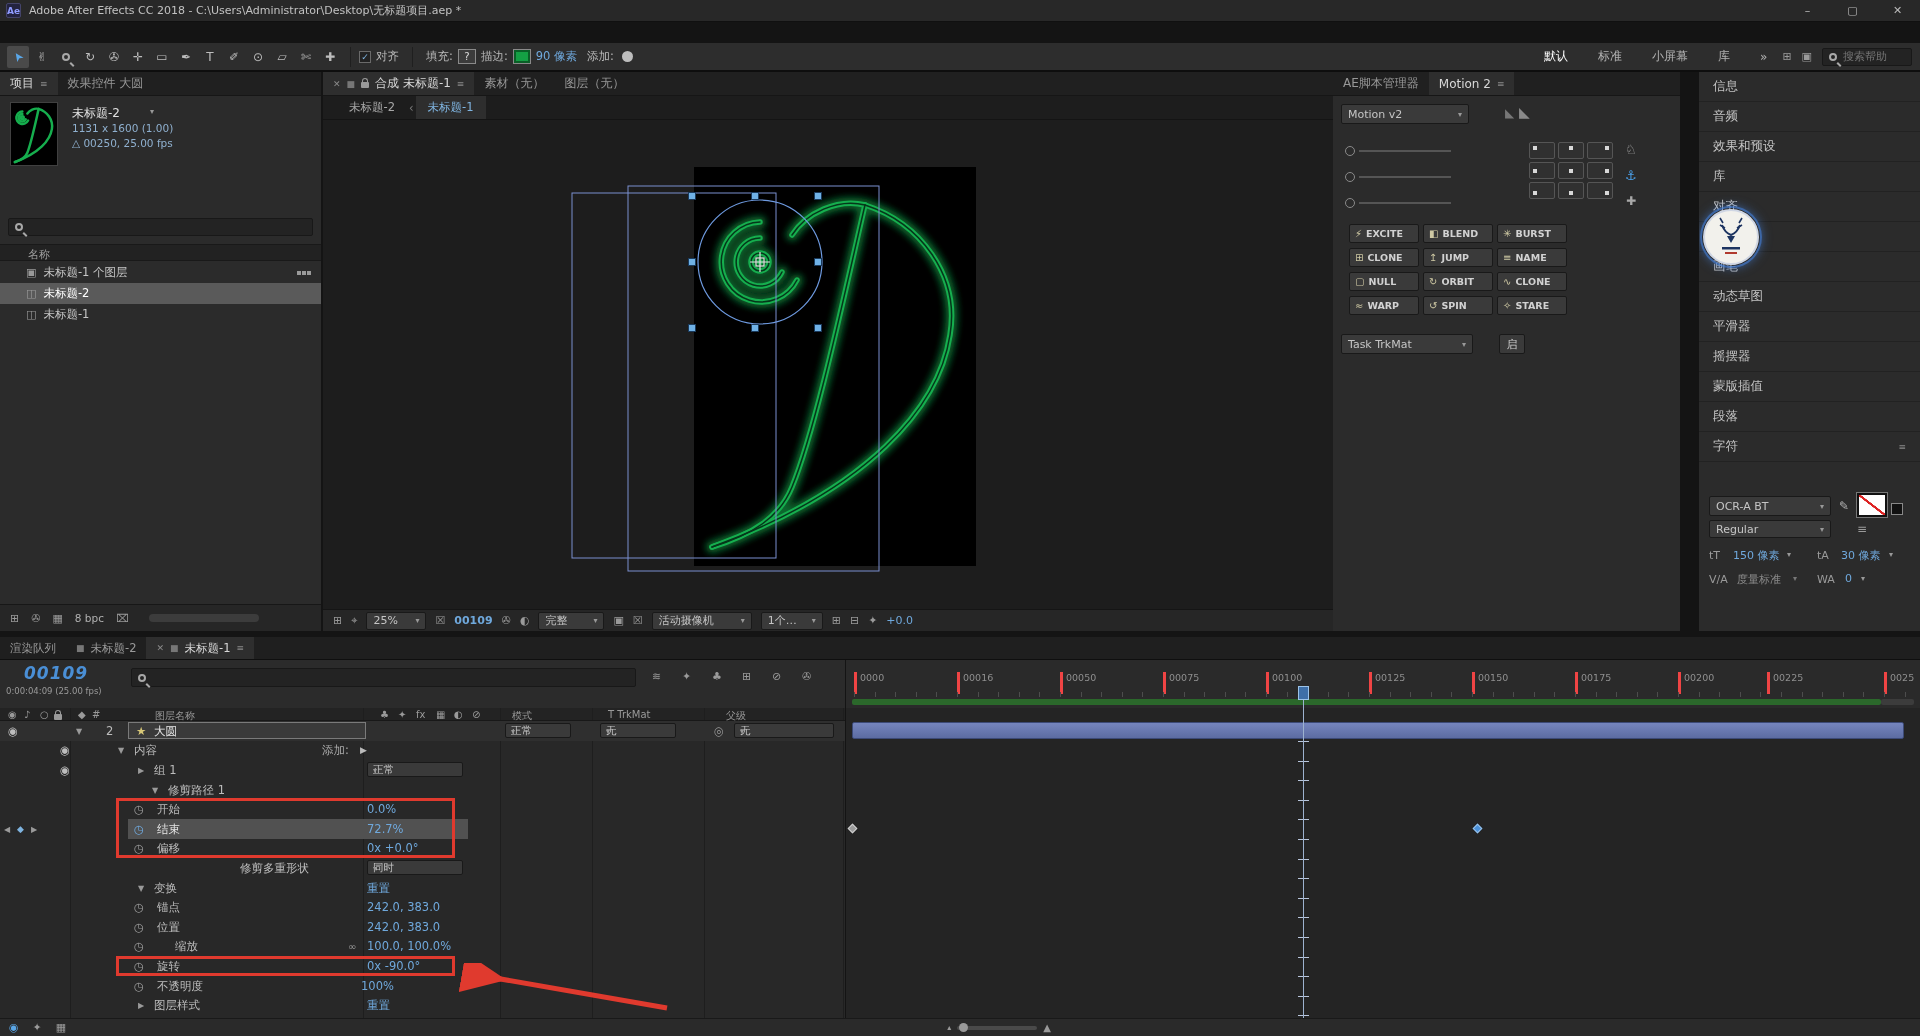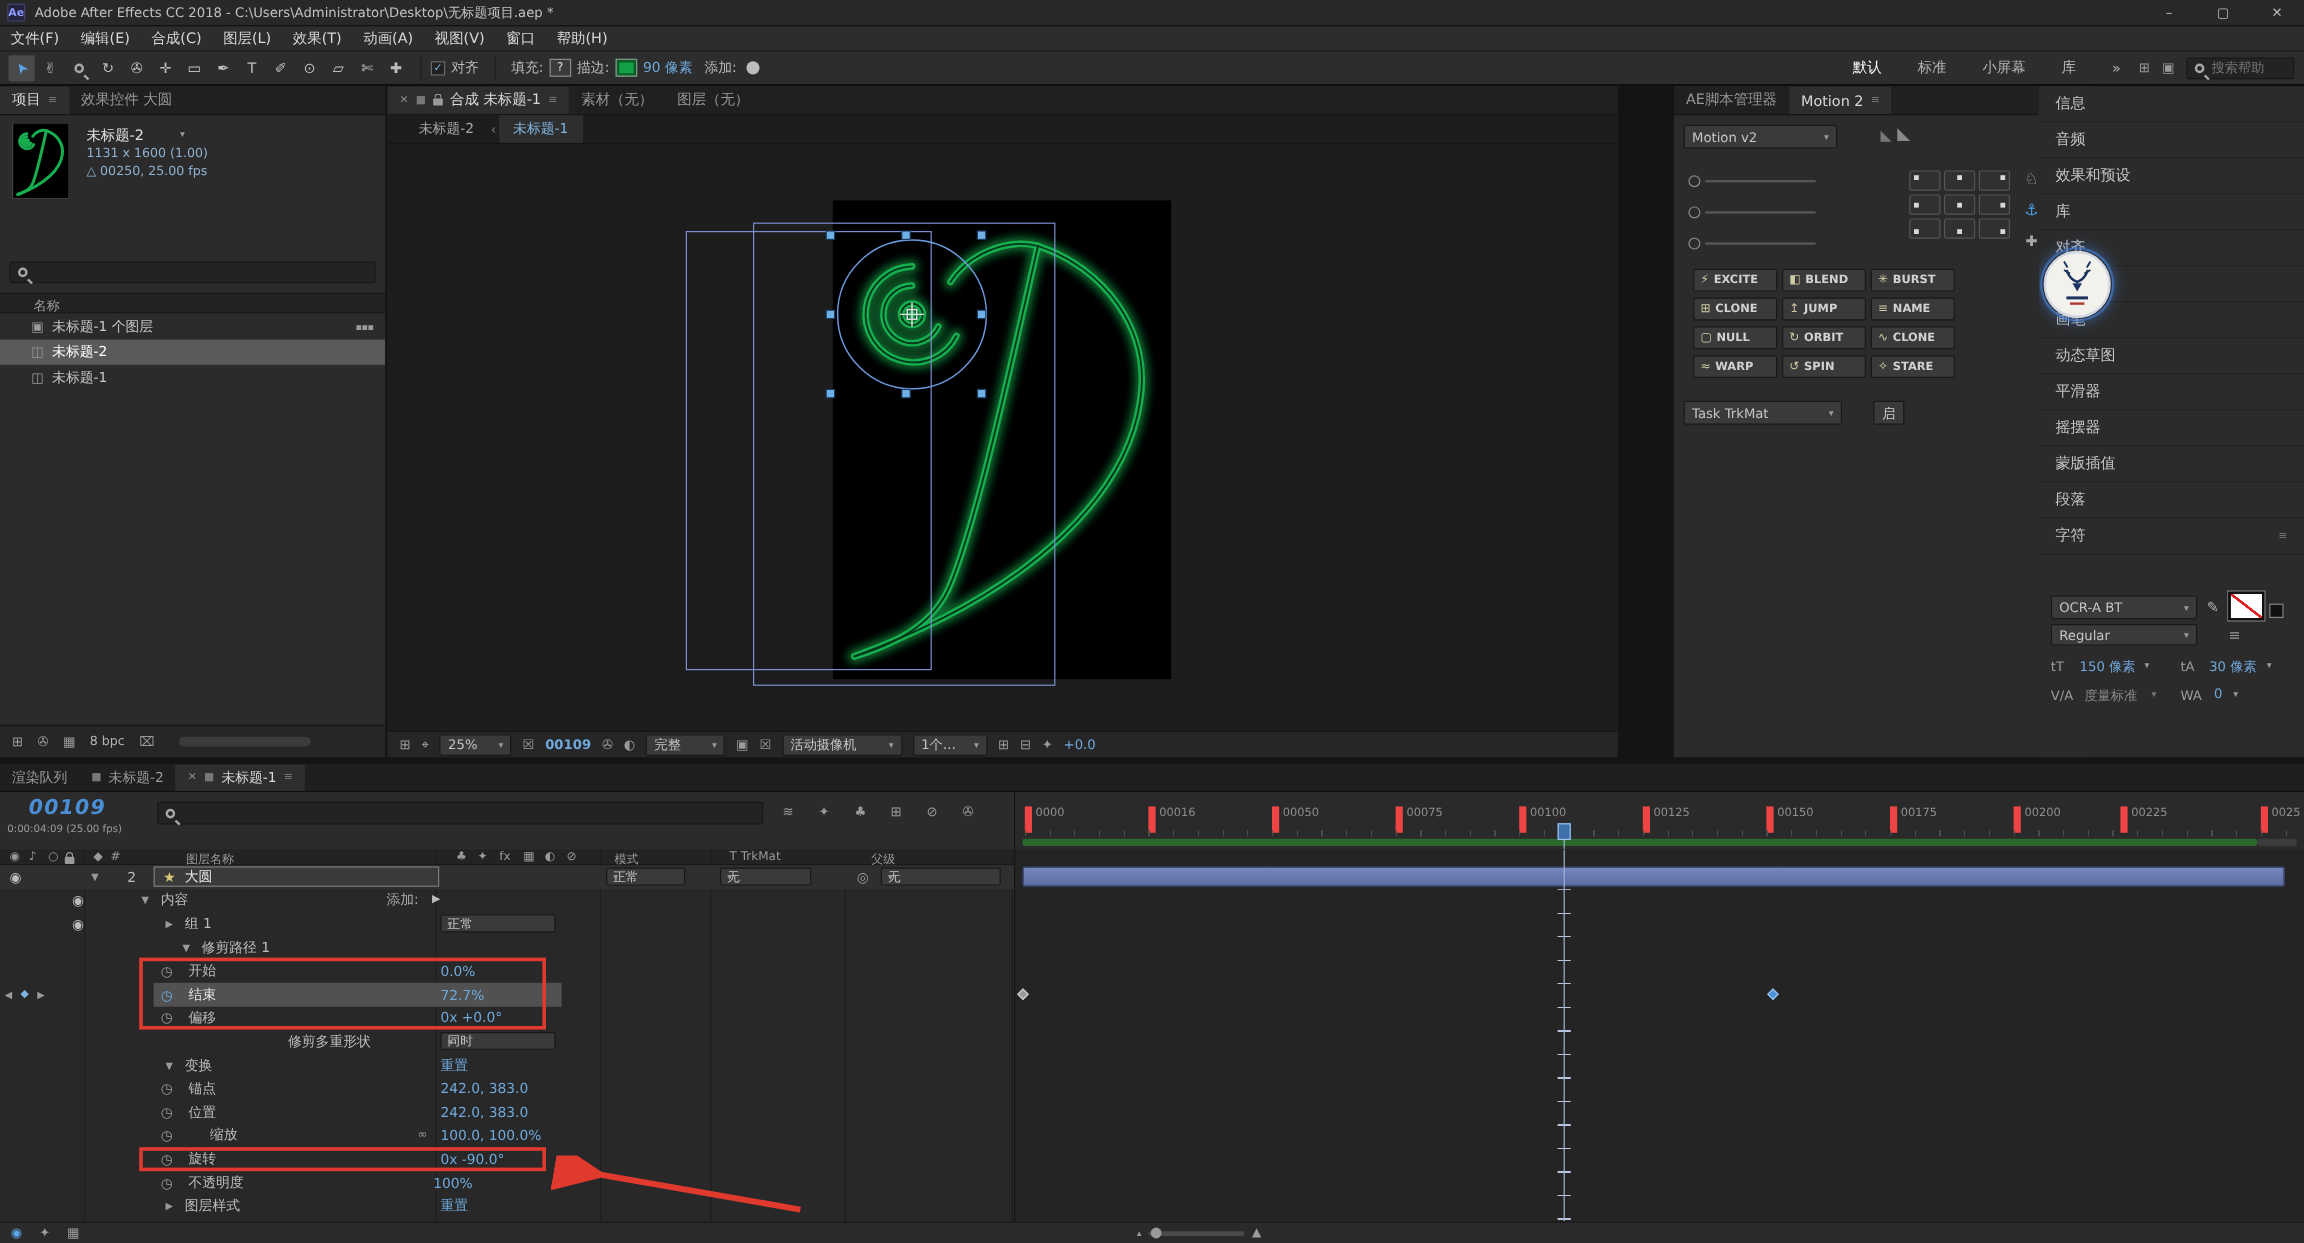--- a/index.html
+++ b/index.html
@@ -77,21 +77,21 @@
   
   .sbrow{height:30px;display:flex;align-items:center;padding:0 14px;border-bottom:1px solid #222;font-size:12.5px;color:#c5c5c5;background:#2b2b2b;justify-content:space-between}
   .badge{position:absolute;border-radius:50%;box-shadow:0 0 0 2px rgba(70,130,220,.55),0 0 12px rgba(70,130,220,.8)}
 
   
   .tl-tabs{position:absolute;top:0;left:0;right:0;height:23px;background:#1f1f1f;display:flex;border-bottom:1px solid #0f0f0f;font-size:11.5px;color:#9a9a9a}
   .tl-strip{position:absolute;top:23px;left:0;right:0;height:48px;background:#2b2b2b}
   .tc{position:absolute;left:24px;top:3px;font-size:17px;font-weight:bold;font-style:italic;color:#4a8fd6;letter-spacing:1px}
   .tcsub{position:absolute;left:6px;top:26px;font-size:8.5px;color:#9a9a9a}
   .ruler{position:absolute;left:845px;right:0;top:0;height:48px;background:#2a2a2a;border-left:1px solid #141414;overflow:hidden}
-  .rlabel{position:absolute;top:12px;font-size:9.5px;color:#8f8f8f;border-left:6px solid #ef4444;padding-left:3px;height:22px}
+  .rlabel{position:absolute;top:12px;font-size:9.5px;color:#8f8f8f;border-left:3px solid #ef4444;padding-left:3px;height:22px}
   .ticks{position:absolute;left:8px;right:0;bottom:11px;height:5px;background:repeating-linear-gradient(90deg,#4d4d4d 0 1px,transparent 1px 20.6px)}
   .wabar{position:absolute;left:6px;width:1029px;bottom:3px;height:6px;background:#2b682b;border-radius:2px}
   .ctihandle{position:absolute;width:11px;height:14px;background:#3e6fa8;border:1px solid #9cc3e8;top:26px}
   .tl-header{position:absolute;top:71px;left:0;width:845px;height:13px;background:#232323;border-bottom:1px solid #181818;font-size:10px;color:#9a9a9a}
   .tl-header span{position:absolute;top:1px}
   .tl-rows{position:absolute;top:84px;left:0;width:845px;height:297px;background:#282828}
   .trow{position:relative;height:19.6px;font-size:11.5px;color:#bdbdbd}
   .trow span{position:absolute;top:50%;transform:translateY(-50%);white-space:nowrap}
   .trow .ddv{position:absolute;top:2px}
   .dd.small{height:15px;font-size:10.5px;padding:0 5px}
@@ -112,31 +112,20 @@
   <div class="titlebar">
     <span class="appicon">Ae</span>
     <span class="apptitle">Adobe After Effects CC 2018 - C:\Users\Administrator\Desktop\无标题项目.aep *</span>
     <div class="wincontrols">
       <span class="winbtn">–</span>
       <span class="winbtn">▢</span>
       <span class="winbtn">✕</span>
     </div>
   </div>
 
-  <div class="menubar">
-    <span class="menu">文件(F)</span>
-    <span class="menu">编辑(E)</span>
-    <span class="menu">合成(C)</span>
-    <span class="menu">图层(L)</span>
-    <span class="menu">效果(T)</span>
-    <span class="menu">动画(A)</span>
-    <span class="menu">视图(V)</span>
-    <span class="menu">窗口</span>
-    <span class="menu">帮助(H)</span>
-  </div>
 
   <div class="toolbar">
     <span class="tool active">
         <i class="rot">➤</i>
       </span>
     <span class="tool">
         <i>✌</i>
       </span>
     <span class="tool">
         <span class="mag"></span>
@@ -381,21 +370,21 @@
         <span>1个…</span>
         <span class="car">▾</span>
       </div>
       <span class="vficon">⊞</span>
       <span class="vficon">⊟</span>
       <span class="vficon">✦</span>
       <span class="blue">+0.0</span>
     </div>
   </div>
 
-  <div class="panel" style="left:1395px;top:72px;width:347px;height:559px">
+  <div class="panel" style="left:1333px;top:72px;width:347px;height:559px">
     <div class="tabbar">
       <div class="tab">
           <span>AE脚本管理器</span>
         </div>
       <div class="tab active">
         <span>Motion 2</span>
         <span class="micon">≡</span>
       </div>
     </div>
     <div class="dd" style="position:absolute;left:8px;top:32px;width:128px;height:20px">

